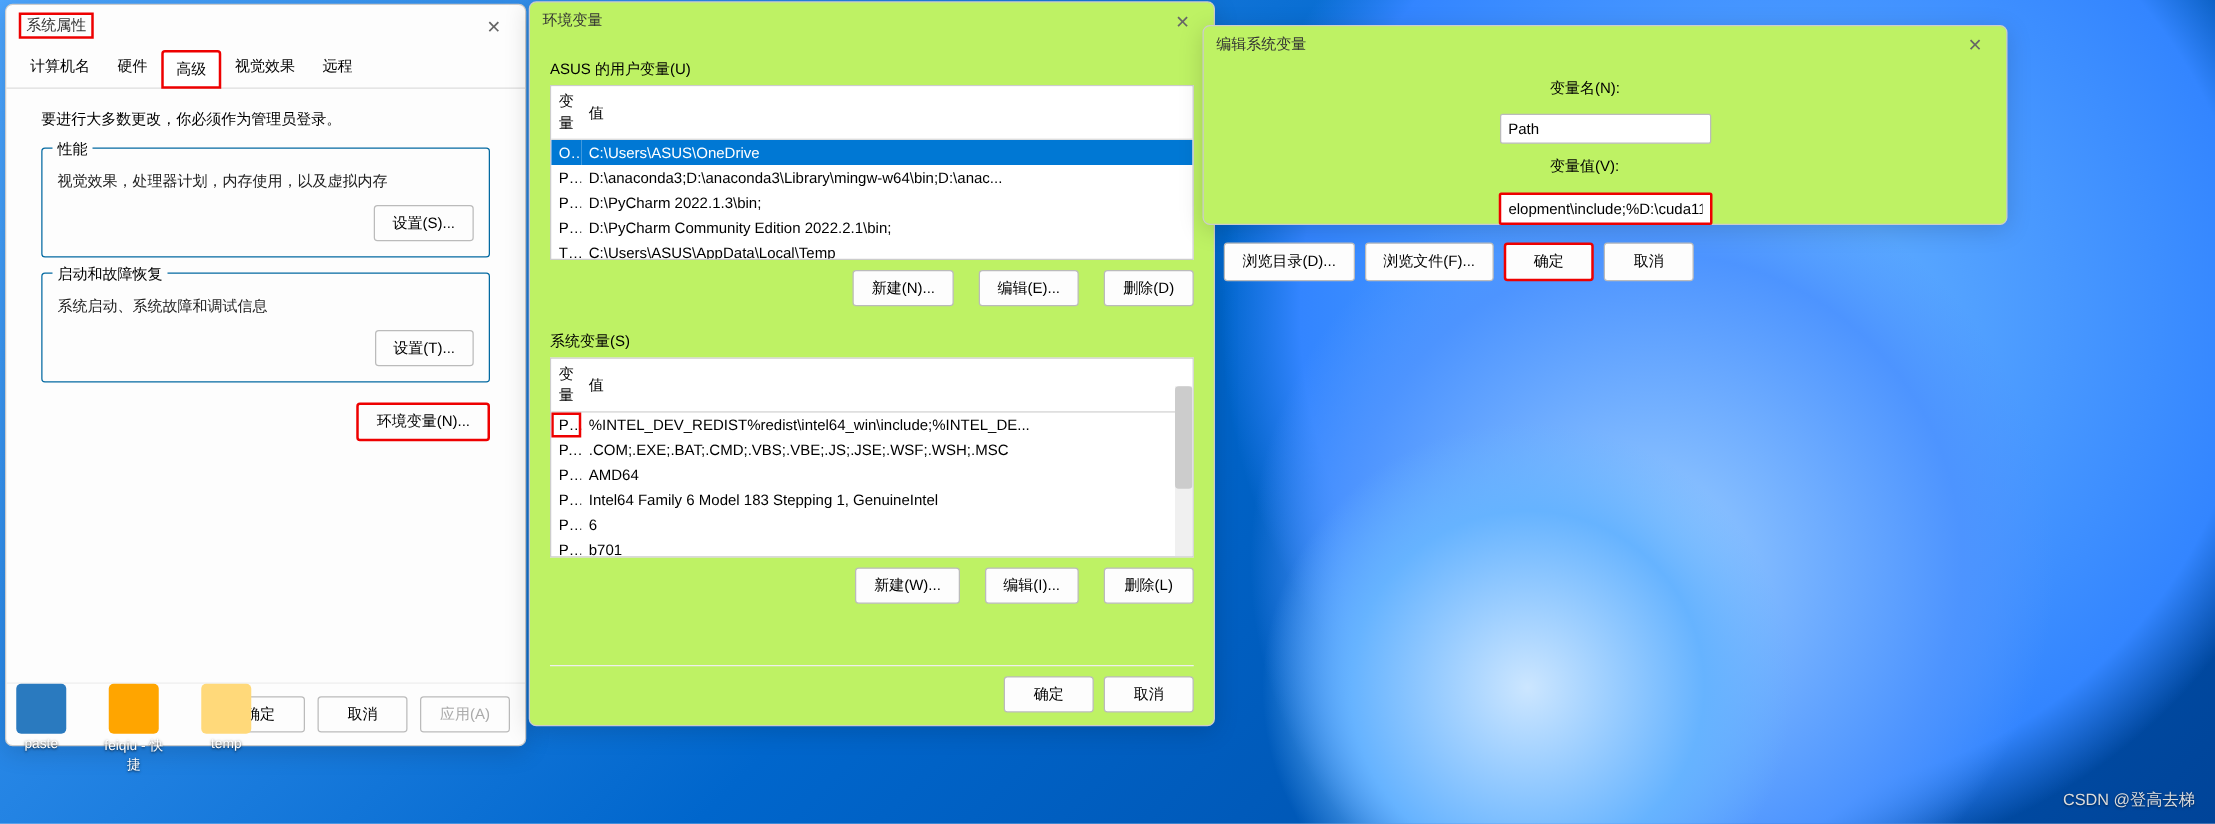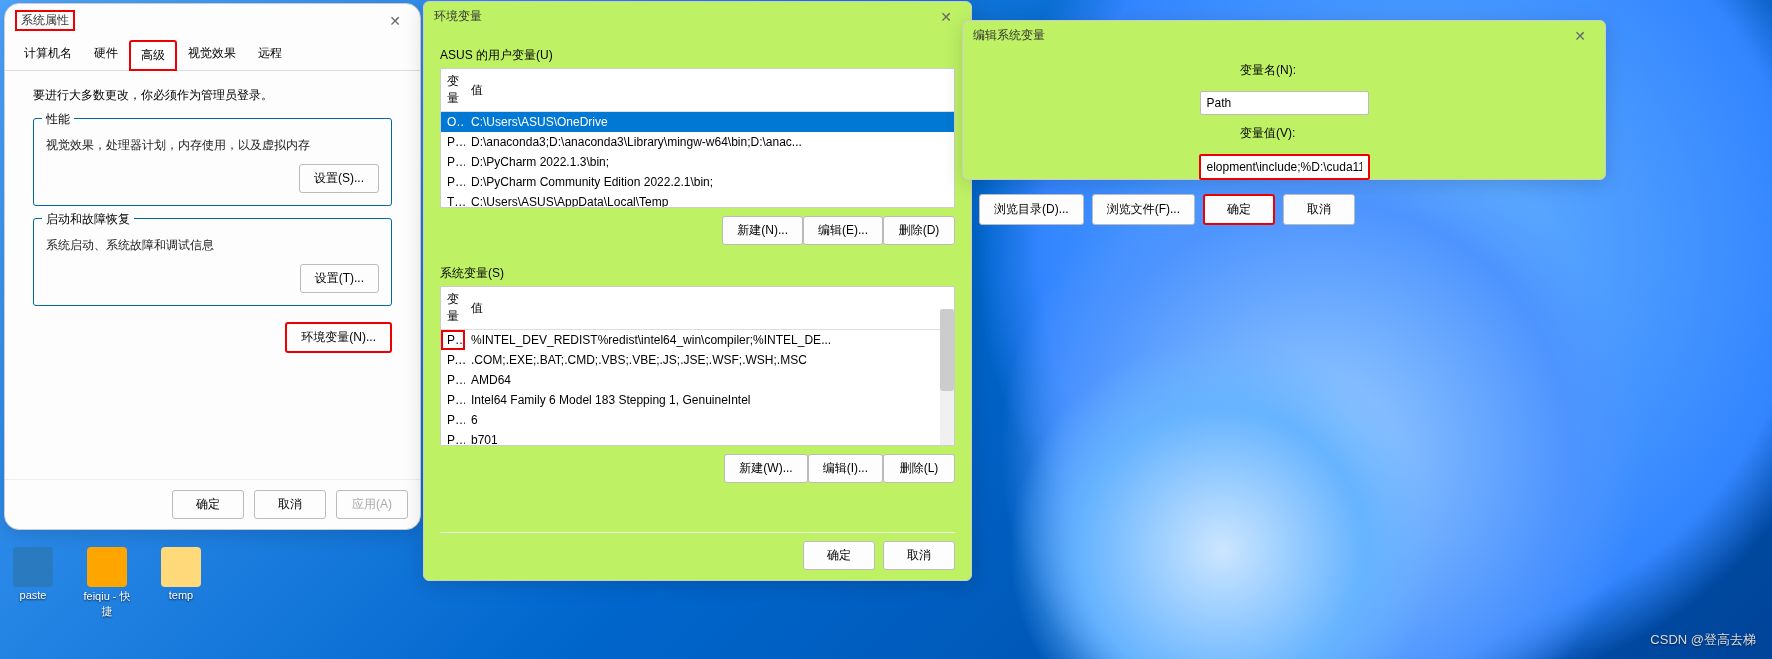--- a/index.html
+++ b/index.html
@@ -7,21 +7,21 @@
 .swirl { position: absolute; border-radius: 50%; }
 .s1 { width: 900px; height: 900px; right: -100px; top: -200px; background: radial-gradient(circle, #66b3ff 0%, #3385ff 60%, transparent 70%); }
 .s2 { width: 700px; height: 700px; right: 100px; top: 100px; background: radial-gradient(circle, #99ccff 0%, #4d94ff 50%, transparent 65%); }
 .s3 { width: 500px; height: 500px; right: 300px; top: 300px; background: radial-gradient(circle, #cce6ff 0%, #66b3ff 40%, transparent 60%); }
 
 .win { position: absolute; background: #bef264; border: 1px solid #ccc; border-radius: 6px; box-shadow: 0 4px 20px rgba(0,0,0,0.15); display: flex; flex-direction: column; }
 .titlebar { display: flex; align-items: center; justify-content: space-between; padding: 6px 10px; font-size: 12px; color: #333; }
 .closebtn { width: 30px; text-align: center; color: #666; cursor: pointer; font-size: 14px; }
 
 
-.w1 { left: 4px; top: 3px; width: 417px; height: 527px; background: #fdfdfd; border-radius: 15px; }
+.w1 { left: 4px; top: 3px; width: 417px; height: 594px; background: #fdfdfd; }
 .w1 .titlebar span.t { border: 2px solid #e00; padding: 0 4px; }
 .tabs { display: flex; border-bottom: 1px solid #ddd; padding: 0 8px; margin-top: 2px; }
 .tab { padding: 5px 10px; font-size: 12px; cursor: pointer; border: 1px solid transparent; border-bottom: none; }
 .tab.active { border: 2px solid #e00; border-radius: 3px 3px 0 0; background: #fff; position: relative; top: 1px; }
 .body1 { padding: 10px 28px; flex: 1; display: flex; flex-direction: column; font-size: 12px; }
 .msg { margin: 6px 0 14px; }
 .group { border: 1px solid #0369a1; border-radius: 3px; padding: 10px 12px 12px; margin-bottom: 12px; position: relative; }
 .group .gt { position: absolute; top: -8px; left: 8px; background: #fdfdfd; padding: 0 4px; font-size: 12px; }
 .group .desc { margin: 8px 0 10px; color: #222; }
 .btnrow { display: flex; justify-content: flex-end; gap: 8px; }
@@ -37,21 +37,21 @@
 .tblwrap { border: 1px solid #ccc; height: 140px; overflow: hidden; margin-bottom: 8px; background: #fff; }
 .tblwrap2 { height: 160px; position: relative; }
 .scrollbar { position: absolute; right: 0; top: 22px; width: 14px; bottom: 0; background: #f0f0f0; }
 .thumb { width: 100%; height: 60%; background: #ccc; border-radius: 3px; }
 table { width: 100%; border-collapse: collapse; font-size: 12px; }
 th { text-align: left; padding: 4px 6px; background: #fff; border-bottom: 1px solid #ddd; font-weight: normal; }
 td { padding: 3px 6px; white-space: nowrap; overflow: hidden; text-overflow: ellipsis; max-width: 0; }
 td:first-child { width: 150px; }
 tr.selected { background: #0078d4; color: #fff; }
 tr.hl td:first-child { outline: 2px solid #e00; outline-offset: -2px; }
-.btnrow2 { display: flex; justify-content: flex-end; gap: 0; margin-bottom: 14px; }
+.btnrow2 { display: flex; justify-content: flex-end; gap: 20px; margin-bottom: 14px; }
 
 
 .w3 { left: 962px; top: 20px; width: 644px; height: 160px; }
 .body3 { padding: 12px 16px; flex: 1; display: flex; flex-direction: column; font-size: 12px; gap: 10px; }
 .frow { display: flex; align-items: center; gap: 12px; flex-direction: column; }
 .flab { width: 88px; }
 .finp { flex: 1; border: 1px solid #bbb; padding: 4px 6px; font-size: 12px; border-radius: 2px; }
 .finp.hl { border: 2px solid #e00; }
 .btnrow3 { display: flex; justify-content: flex-start; gap: 8px; margin-top: 4px; }
 .btnrow3 .left { display: flex; gap: 8px; }
@@ -167,21 +167,21 @@
       <table>
         <thead>
             <tr>
           <th>变量</th>
           <th>值</th>
         </tr>
           </thead>
         <tbody id="sys-vars-body">
             <tr class="hl">
               <td>Path</td>
-              <td>%INTEL_DEV_REDIST%redist\intel64_win\compiler;%INTEL_DE...</td>
+              <td>%INTEL_DEV_REDIST%redist\intel64_win\include;%INTEL_DE...</td>
             </tr>
             <tr>
               <td>PATHEXT</td>
               <td>.COM;.EXE;.BAT;.CMD;.VBS;.VBE;.JS;.JSE;.WSF;.WSH;.MSC</td>
             </tr>
             <tr>
               <td>PROCESSOR_ARCHITECT...</td>
               <td>AMD64</td>
             </tr>
             <tr>

